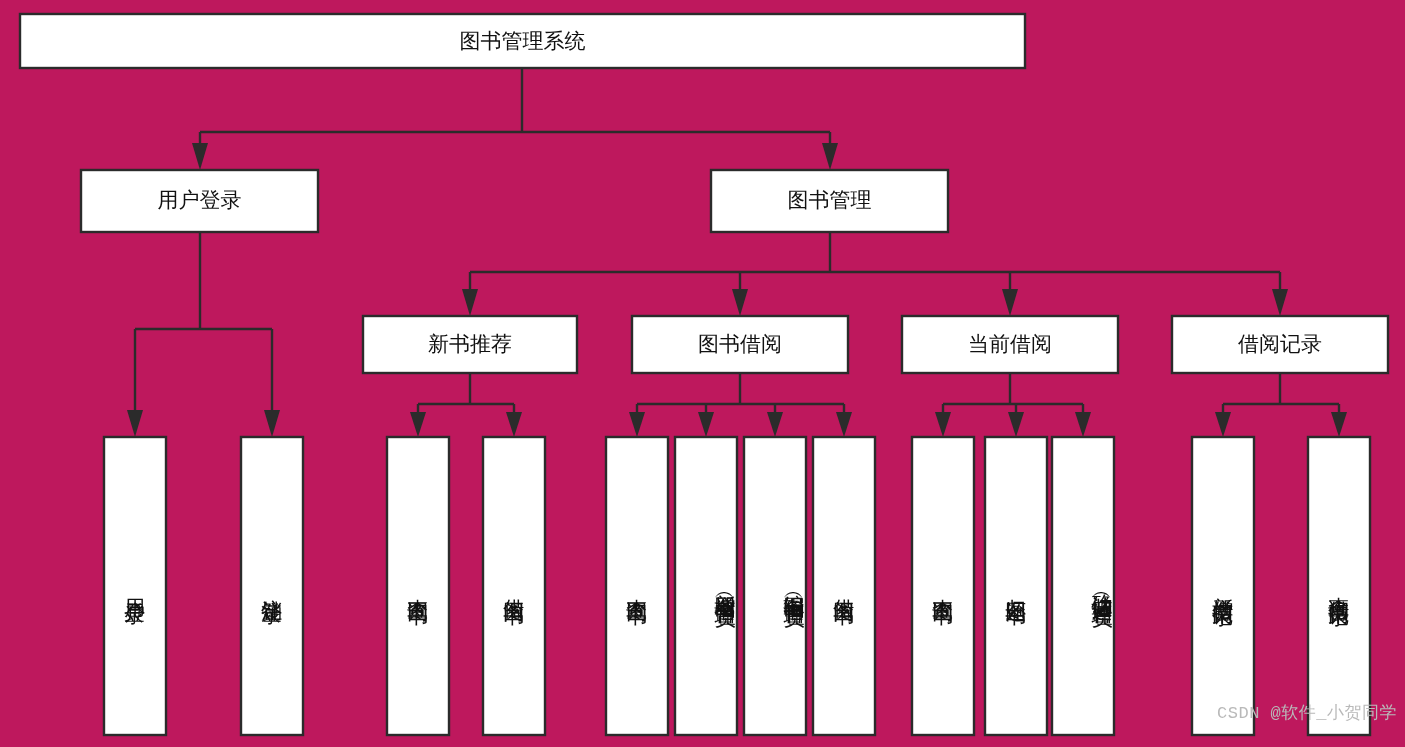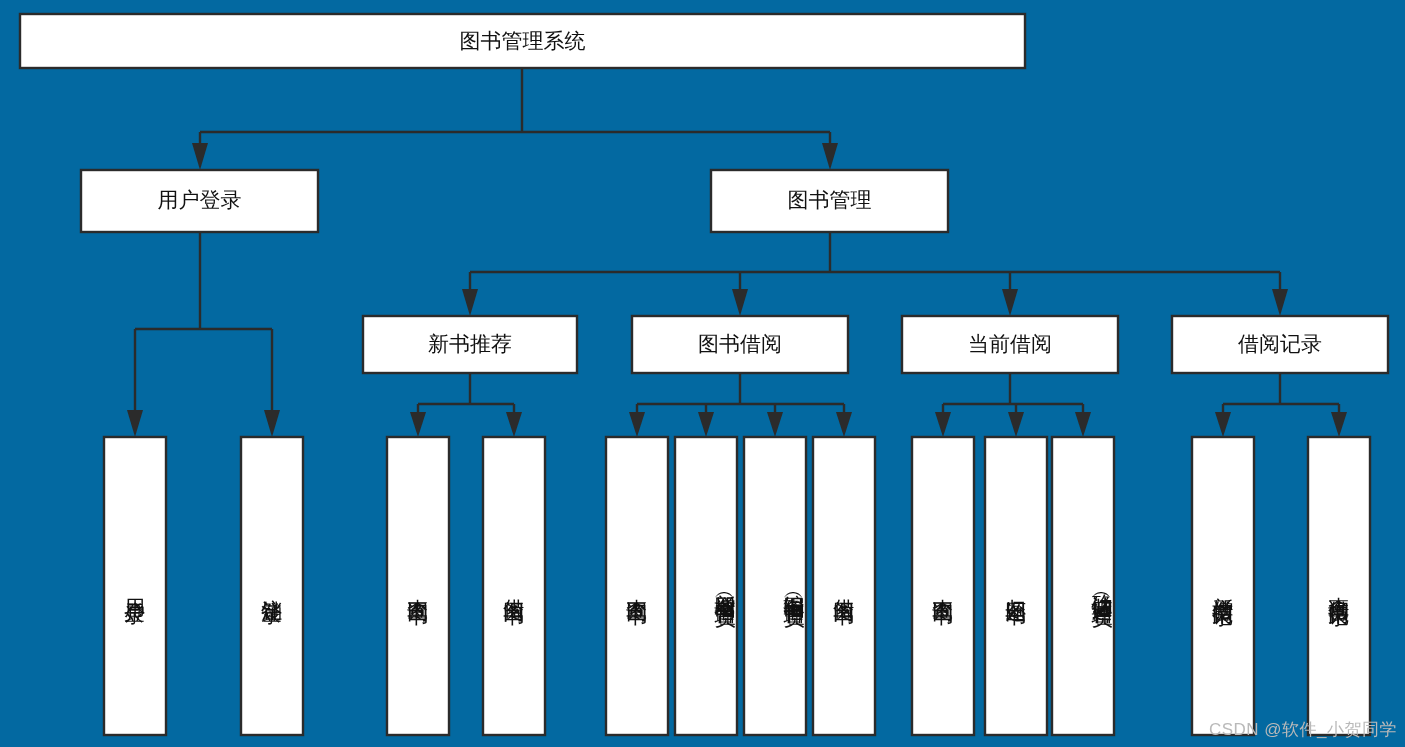--- a/index.html
+++ b/index.html
@@ -7,21 +7,21 @@
     padding: 0;
     background: #ffffff;
   }
   body {
     font-family: "Liberation Sans", "DejaVu Sans", sans-serif;
   }
   #diagram-root {
     position: relative;
     width: 1405px;
     height: 747px;
-    background: #0369a1;
+    background: #be185d;
     overflow: hidden;
   }
   svg.canvas {
     position: absolute;
     left: 0;
     top: 0;
     width: 1405px;
     height: 747px;
   }
   .node-box {
@@ -57,22 +57,22 @@
     letter-spacing: 2px;
     display: flex;
     align-items: center;
     justify-content: center;
     white-space: nowrap;
     pointer-events: none;
   }
   .watermark {
     position: absolute;
     right: 8px;
-    bottom: 6px;
-    font-family: Liberation Sans, sans-serif;
+    bottom: 23px;
+    font-family: Liberation Mono, monospace;
     font-size: 17px;
     color: #b9b9b9;
     letter-spacing: 0.5px;
     white-space: nowrap;
   }
 </style>
 </head>
 <body>
 
 <div id="diagram-root">

